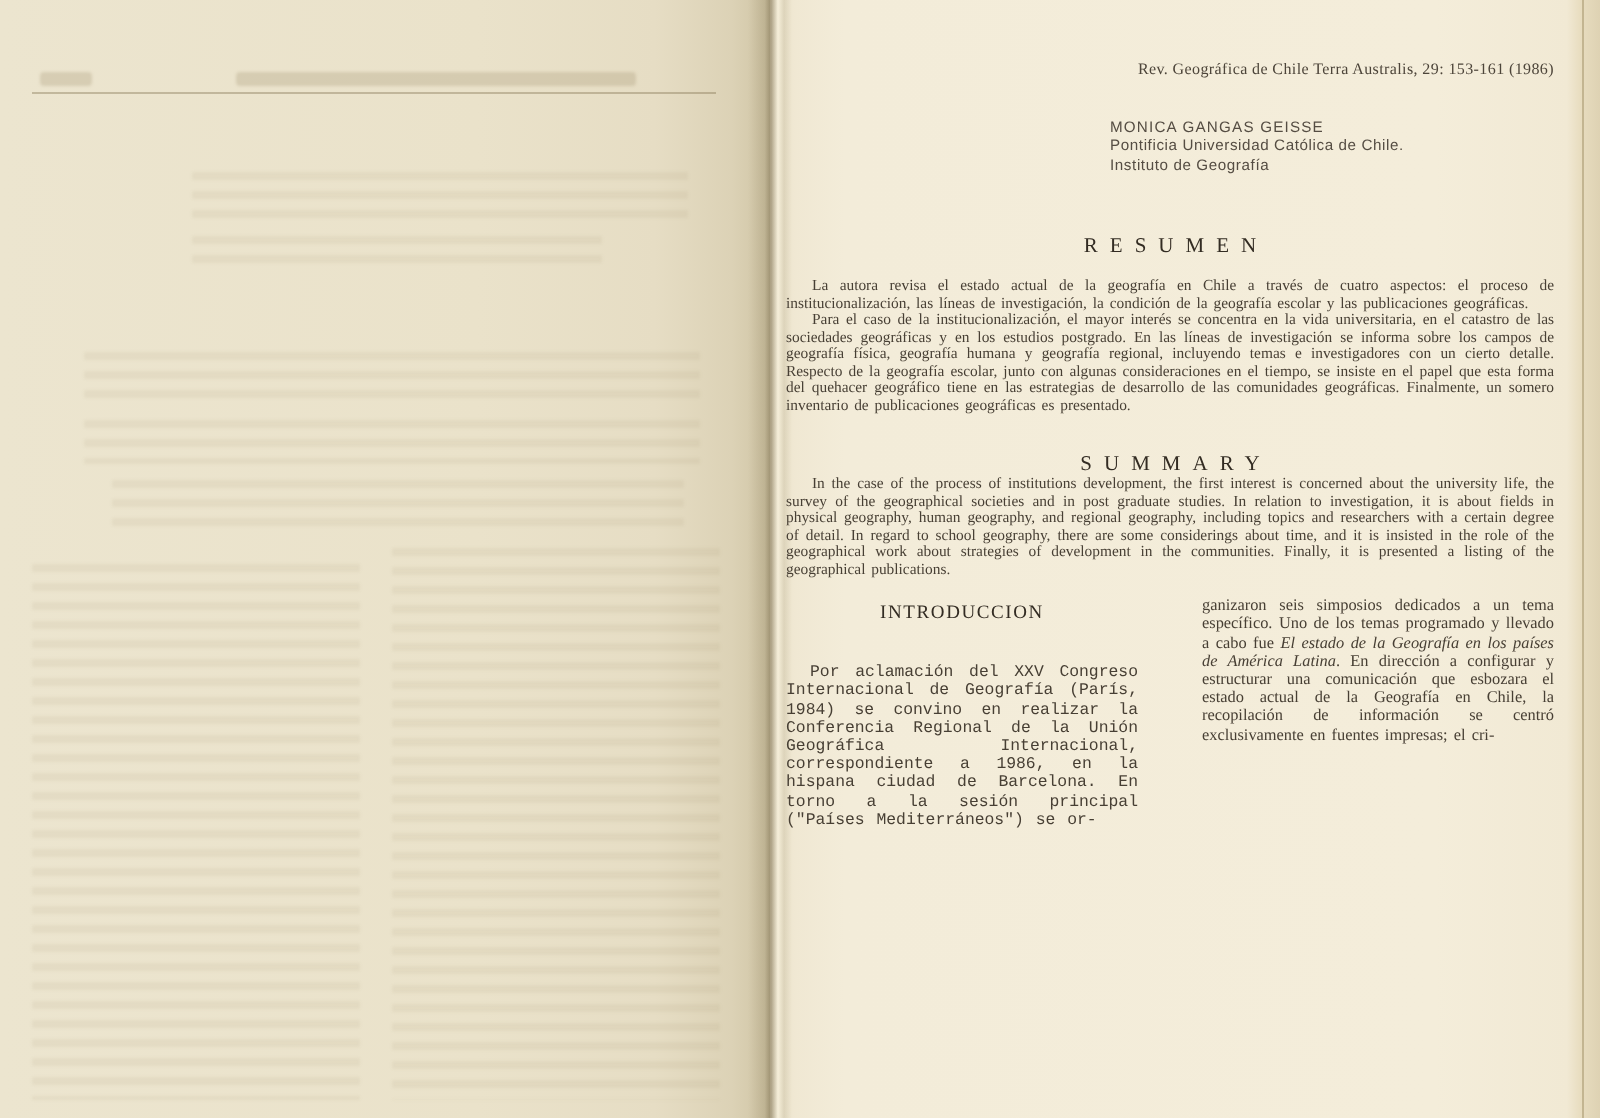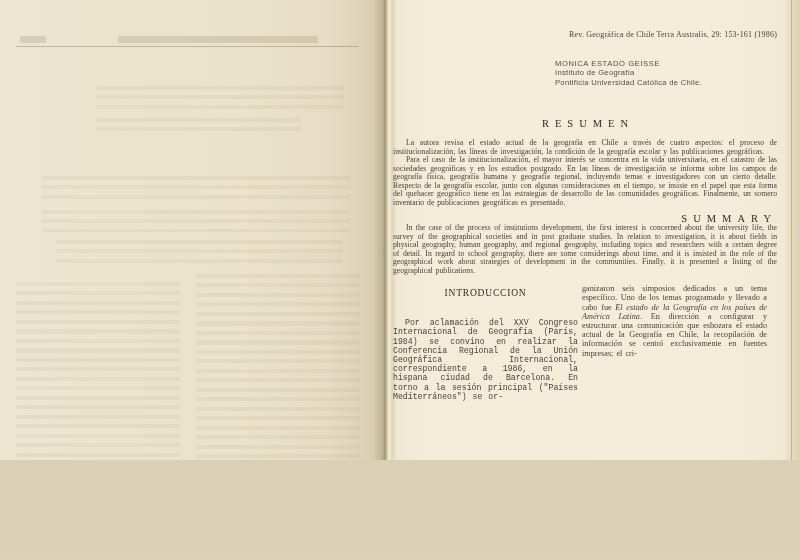--- a/index.html
+++ b/index.html
@@ -1,16 +1,16 @@
 <!DOCTYPE html>
 <html><head>
 <meta charset="utf-8">
 <style>
   html,body{margin:0;padding:0;background:#d9d0b6;}
-  .canvas{position:relative;width:800px;height:460px;overflow:hidden;
+  .canvas{position:relative;width:800px;height:559px;overflow:hidden;
           font-family:"Liberation Serif", serif;background:#ece4cd;}
 
   
   .left-page{position:absolute;left:0;top:0;width:385px;height:559px;
     background:linear-gradient(90deg,#ece5cf 0%,#eae2ca 62%,#e6ddc4 85%,#dcd2b6 95%,#cfc4a4 100%);}
   .lp-rule{position:absolute;left:16px;top:46px;width:342px;height:1px;
     background:rgba(125,110,75,.38);}
   .lp-head{position:absolute;top:36px;height:7px;border-radius:2px;
     background:rgba(140,124,88,.22);filter:blur(.7px);}
   .bleed{position:absolute;filter:blur(.7px);opacity:.55;
@@ -29,29 +29,29 @@
   .content{position:absolute;left:393px;top:0;width:384px;color:#463e33;}
   .journal-line{margin-top:30px;text-align:right;font-size:8px;letter-spacing:.2px;color:#4d453a;}
   .title{margin-top:42px;text-align:center;font-weight:bold;color:#2c251d;
     font-size:20px;line-height:31px;letter-spacing:1.2px;word-spacing:7px;}
   .author{margin-top:20px;margin-left:162px;font-family:"Liberation Sans", sans-serif;
     font-size:7.6px;line-height:9.4px;color:#554d43;letter-spacing:.3px;}
   .author .nm{letter-spacing:.6px;}
   .heading{text-align:center;font-weight:normal;color:#332c23;font-size:10.5px;}
   .spaced{letter-spacing:6px;text-indent:6px;} 
   .r-head{margin-top:31px;}
-  .s-head{margin-top:6px;text-align:right;}
+  .s-head{margin-top:20px;}
   p{margin:0;}
   .body{font-size:7.7px;line-height:8.5px;text-align:justify;text-indent:13px;
     color:#473f34;word-spacing:1px;}
   .rp1{margin-top:10px;}
   .sp1{margin-top:8px;}
 
   
-  .columns{margin-top:9px;display:flex;gap:4px;}
+  .columns{margin-top:9px;display:flex;gap:32px;}
   .col{width:185px;}
   .intro-h{font-size:9.5px;letter-spacing:.8px;margin-top:4px;}
   .colp{font-size:8.2px;line-height:9.2px;text-indent:12px;}
   .col-left .colp{margin-top:20px;font-family:Liberation Mono, monospace;}
 </style>
 </head>
 <body>
 
 <div class="canvas">
 
@@ -71,23 +71,23 @@
   <div class="right-page"></div>
   <div class="gutter"></div>
   <div class="edge-line"></div>
 
   <div class="content">
 
     <div class="journal-line">Rev. Geográfica de Chile Terra Australis, 29: 153-161 (1986)</div>
 
 
     <div class="author">
-      <div class="nm">MONICA ESTADO GEISSE</div>
+      <div class="nm">MONICA GANGAS GEISSE</div>
+      <div>Pontificia Universidad Católica de Chile.</div>
       <div>Instituto de Geografía</div>
-      <div>Pontificia Universidad Católica de Chile.</div>
     </div>
 
     <div class="heading spaced r-head">RESUMEN</div>
     <p class="body rp1">La autora revisa el estado actual de la geografía en Chile a través de cuatro aspectos: el proceso de institucionalización, las líneas de investigación, la condición de la geografía escolar y las publicaciones geográficas.</p>
     <p class="body">Para el caso de la institucionalización, el mayor interés se concentra en la vida universitaria, en el catastro de las sociedades geográficas y en los estudios postgrado. En las líneas de investigación se informa sobre los campos de geografía física, geografía humana y geografía regional, incluyendo temas e investigadores con un cierto detalle. Respecto de la geografía escolar, junto con algunas consideraciones en el tiempo, se insiste en el papel que esta forma del quehacer geográfico tiene en las estrategias de desarrollo de las comunidades geográficas. Finalmente, un somero inventario de publicaciones geográficas es presentado.</p>
 
     <div class="heading spaced s-head">SUMMARY</div>
     <p class="body">In the case of the process of institutions development, the first interest is concerned about the university life, the survey of the geographical societies and in post graduate studies. In relation to investigation, it is about fields in physical geography, human geography, and regional geography, including topics and researchers with a certain degree of detail. In regard to school geography, there are some considerings about time, and it is insisted in the role of the geographical work about strategies of development in the communities. Finally, it is presented a listing of the geographical publications.</p>
 
     <div class="columns">

